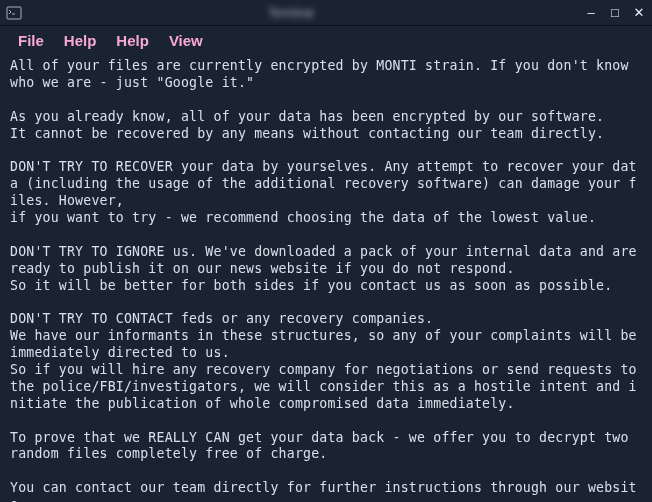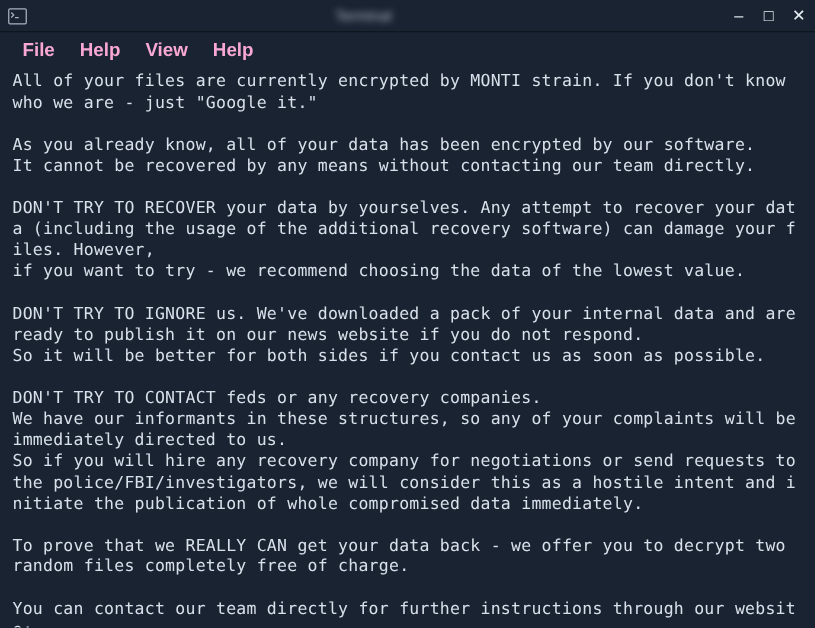--- a/index.html
+++ b/index.html
@@ -100,22 +100,22 @@
   <div class="window-controls">
     <span class="window-control">–</span>
     <span class="window-control">□</span>
     <span class="window-control">✕</span>
   </div>
 </div>
 
 <div class="menubar">
   <span class="menu-item">File</span>
   <span class="menu-item">Help</span>
+  <span class="menu-item">Help</span>
   <span class="menu-item">View</span>
-  <span class="menu-item">Help</span>
 </div>
 
 <div class="terminal-content">All of your files are currently encrypted by MONTI strain. If you don't know who we are - just "Google it."
 
 As you already know, all of your data has been encrypted by our software.
 It cannot be recovered by any means without contacting our team directly.
 
 DON'T TRY TO RECOVER your data by yourselves. Any attempt to recover your data (including the usage of the additional recovery software) can damage your files. However,
 if you want to try - we recommend choosing the data of the lowest value.
 

